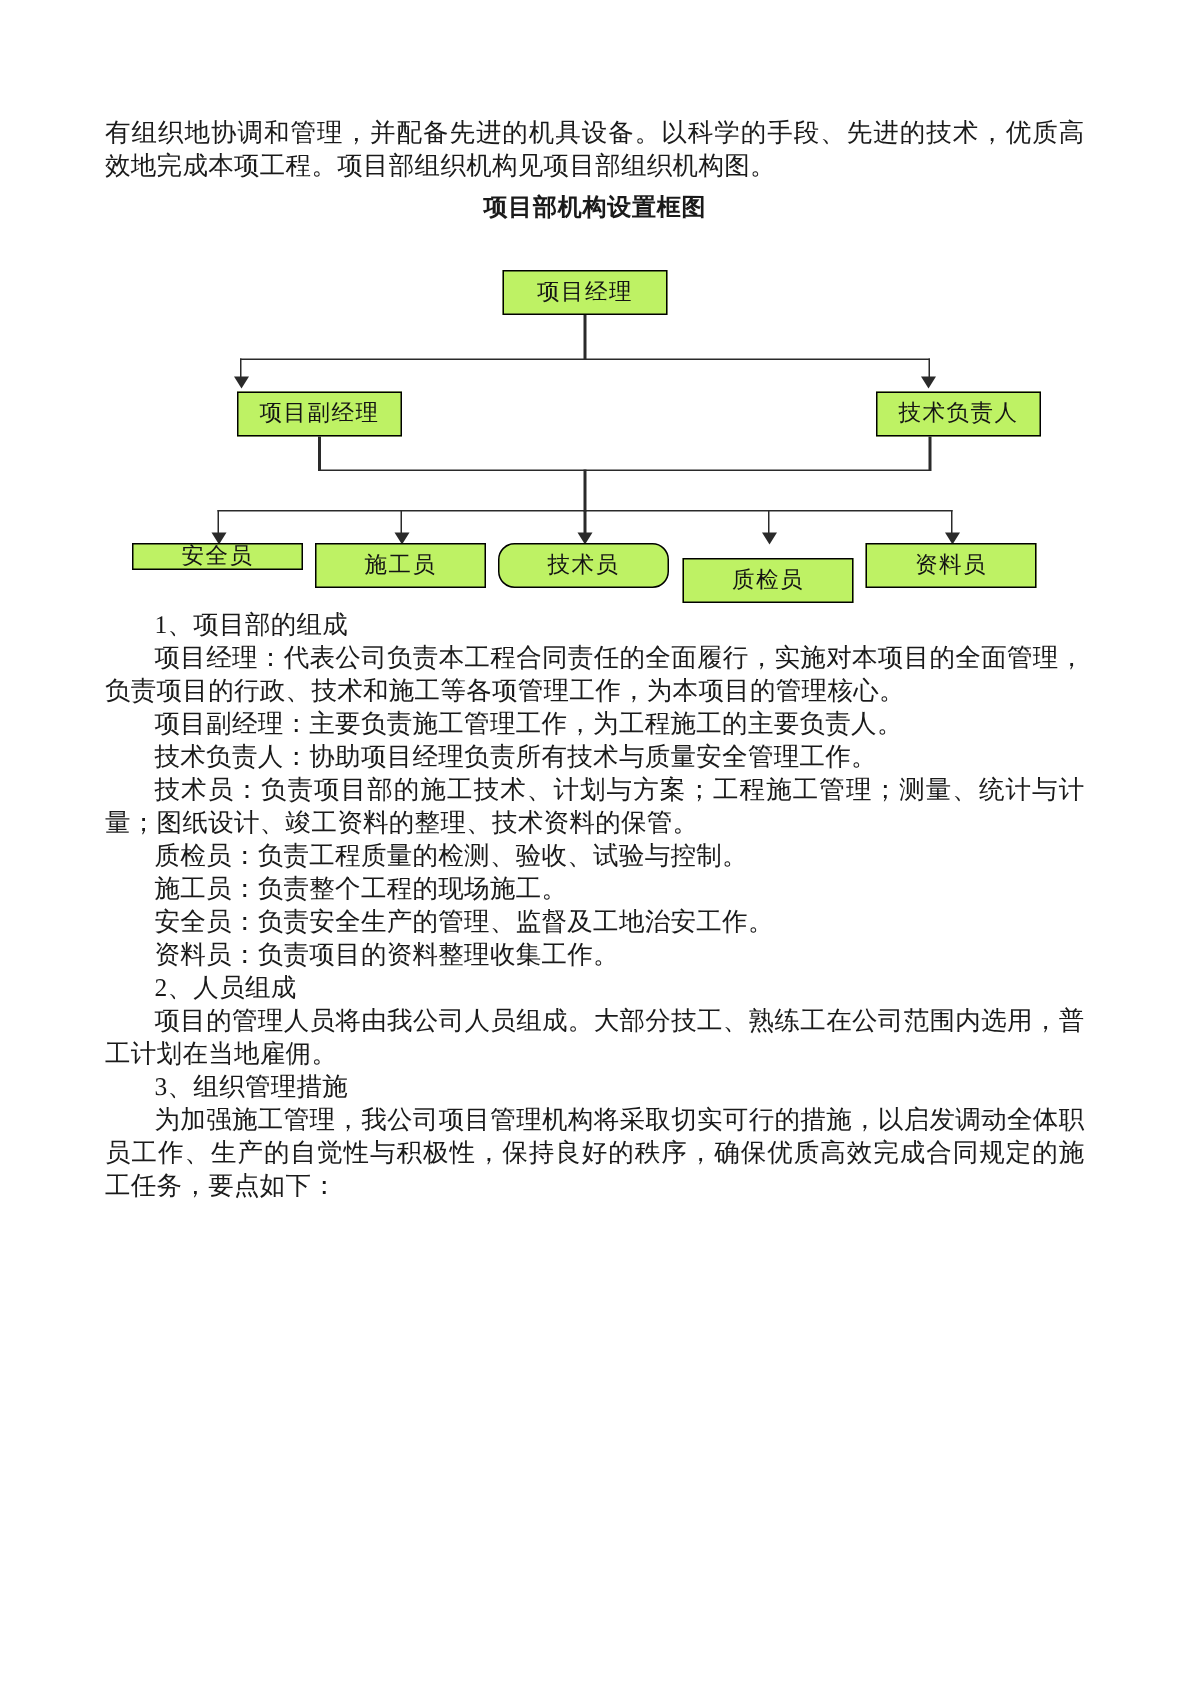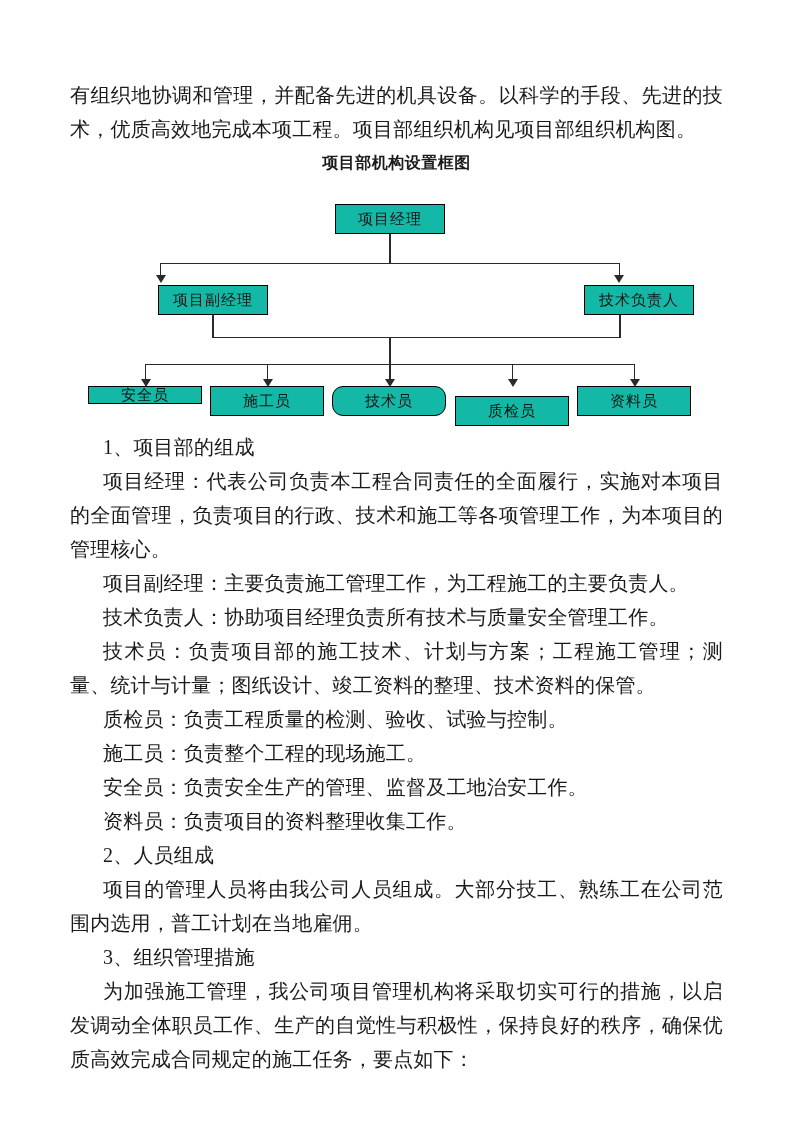--- a/index.html
+++ b/index.html
@@ -22,22 +22,22 @@
     height: 1122px;
   }
   .content {
     position: absolute;
     left: 70px;
     top: 78px;
     width: 653px;
   }
   p.body-line {
     margin: 0;
-    font-size: 20px;
-    line-height: 34px;
+    font-size: 17px;
+    line-height: 22px;
     letter-spacing: 0.2px;
     text-align: justify;
     text-justify: inter-ideograph;
     white-space: pre-wrap;
   }
   p.indent {
     text-indent: 33px;
   }
   p.indent-num {
     text-indent: 33px;
@@ -52,21 +52,21 @@
   }
   
   .orgchart {
     position: relative;
     width: 653px;
     height: 222px;
     margin: 0;
   }
   .node {
     position: absolute;
-    background: #14b8a6;
+    background: #bef264;
     border: 1.2px solid #000000;
     box-sizing: border-box;
     display: flex;
     align-items: center;
     justify-content: center;
     font-size: 15px;
     line-height: 1;
     letter-spacing: 1px;
     color: #141414;
     font-family: "Liberation Serif", "DejaVu Serif", serif;

